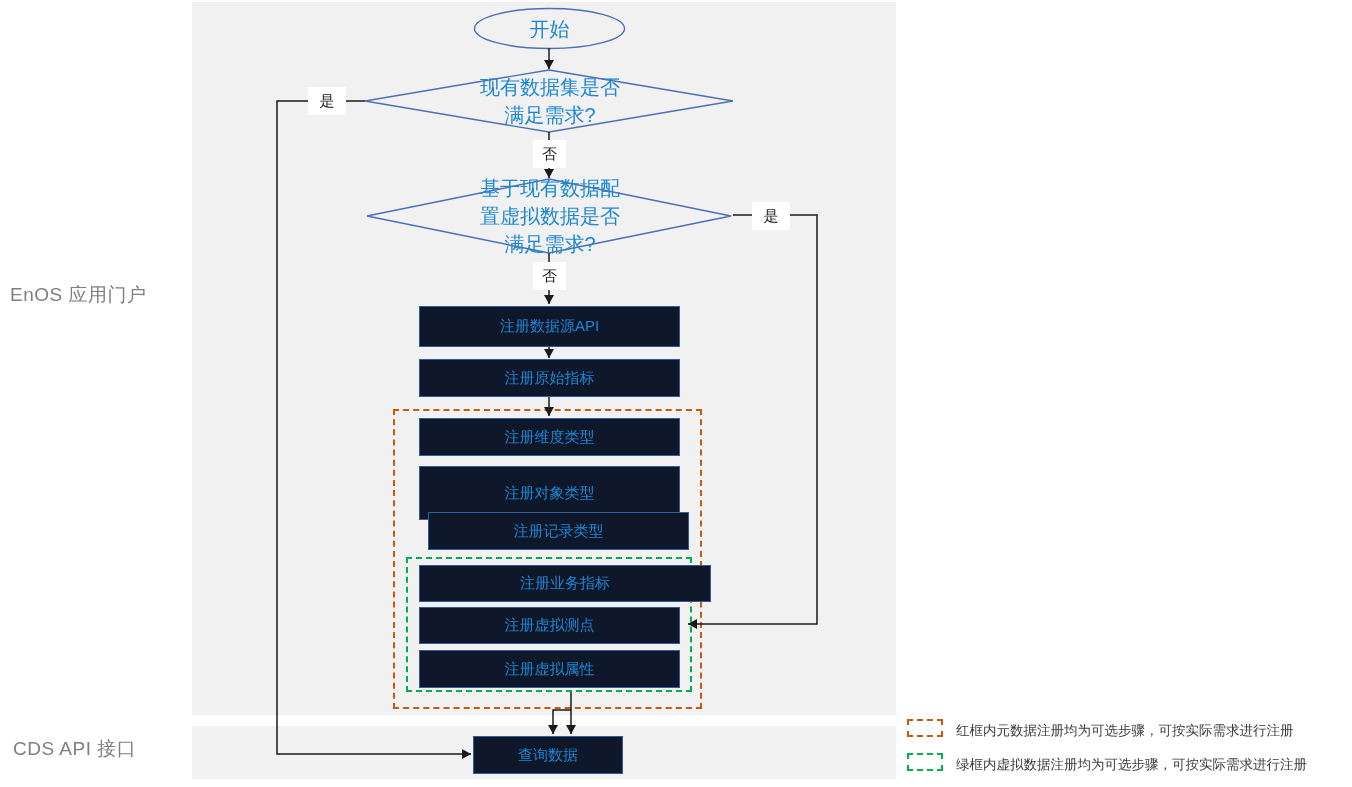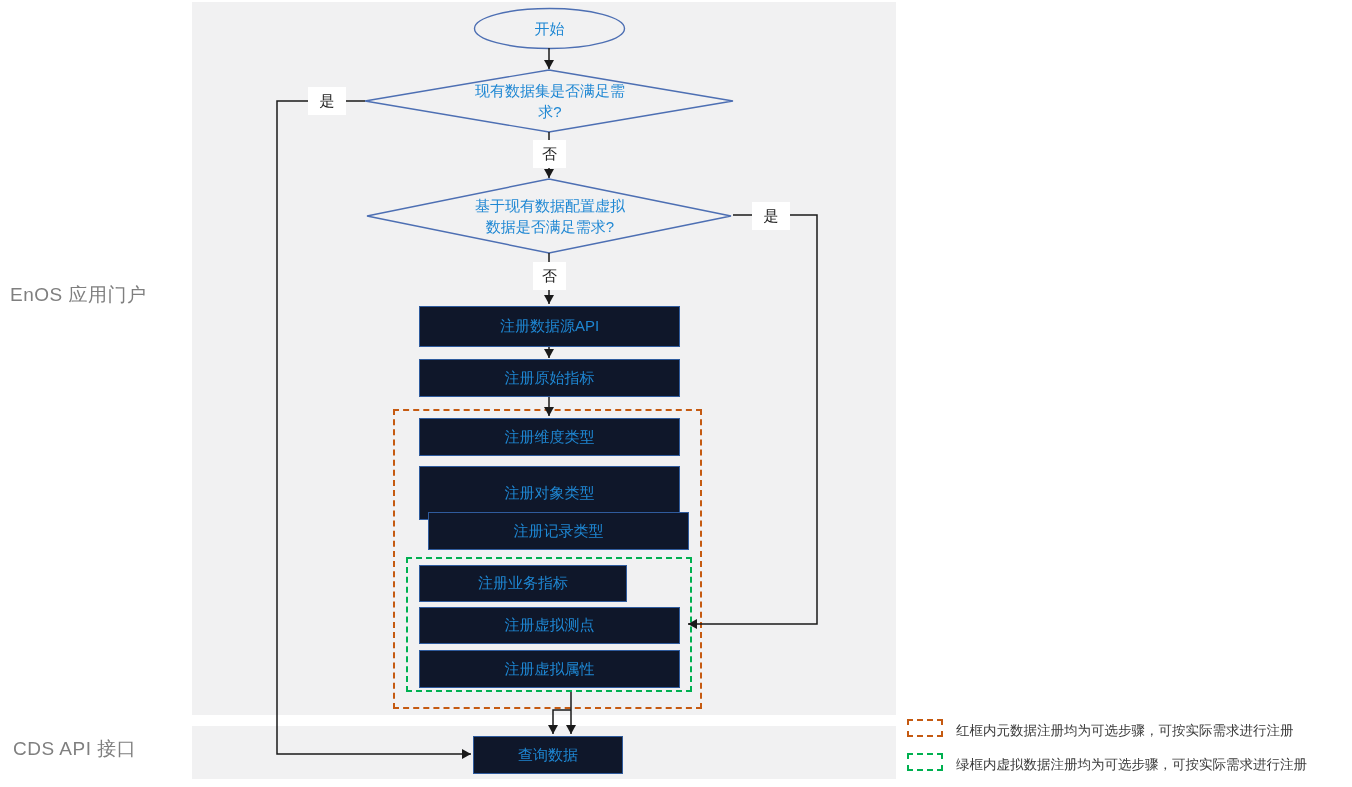--- a/index.html
+++ b/index.html
@@ -13,21 +13,21 @@
     white-space:nowrap; letter-spacing:0.5px;
   }
   .node {
     position:absolute; display:flex; align-items:center; justify-content:center;
     text-align:center; box-sizing:border-box;
   }
   .rect-node {
     background:#0f172a; border:1.4px solid #2f5b9d; color:#1e87d3; font-size:15px;
     z-index:4;
   }
-  .shape-text { color:#1e87d3; font-size:15px; line-height:1.4; z-index:6; }
+  .shape-text { color:#1e87d3; font-size:20px; line-height:1.4; z-index:6; }
   .branch-label {
     position:absolute; background:#ffffff; color:#1a1a1a; font-size:15px;
     display:flex; align-items:center; justify-content:center; z-index:7;
   }
   .dashed-box { position:absolute; box-sizing:border-box; z-index:3; }
   .dashed-orange { border:2px dashed #c55a11; }
   .dashed-green  { border:2px dashed #00b050; }
   #connector-layer { position:absolute; left:0; top:0; z-index:5; pointer-events:none; }
   .legend-swatch {
     position:absolute; width:36px; height:18px; background:#ffffff; box-sizing:border-box;
@@ -46,21 +46,21 @@
 <div class="side-label" style="left:13px; top:736px;">CDS API 接口</div>
 
 <div class="dashed-box dashed-orange" style="left:393px; top:409px; width:309px; height:300px;"></div>
 <div class="dashed-box dashed-green" style="left:406px; top:557px; width:286px; height:135px;"></div>
 
 <div class="node rect-node" style="left:419px; top:306px; width:261px; height:41px;">注册数据源API</div>
 <div class="node rect-node" style="left:419px; top:359px; width:261px; height:38px;">注册原始指标</div>
 <div class="node rect-node" style="left:419px; top:418px; width:261px; height:38px;">注册维度类型</div>
 <div class="node rect-node" style="left:419px; top:466px; width:261px; height:54px;">注册对象类型</div>
 <div class="node rect-node" style="left:428px; top:512px; width:261px; height:38px;">注册记录类型</div>
-<div class="node rect-node" style="left:419px; top:565px; width:208px; height:37px;">注册业务指标</div>
+<div class="node rect-node" style="left:419px; top:565px; width:292px; height:37px;">注册业务指标</div>
 <div class="node rect-node" style="left:419px; top:607px; width:261px; height:37px;">注册虚拟测点</div>
 <div class="node rect-node" style="left:419px; top:650px; width:261px; height:38px;">注册虚拟属性</div>
 <div class="node rect-node" style="left:473px; top:736px; width:150px; height:38px;">查询数据</div>
 
 <svg id="connector-layer" width="1352" height="787" viewBox="0 0 1352 787">
   <defs>
     <marker id="arrow" markerUnits="userSpaceOnUse" markerWidth="10" markerHeight="10" refX="9" refY="5" orient="auto">
       <polygon points="0,0 9,5 0,10" fill="#1a1a1a"></polygon>
     </marker>
   </defs>

